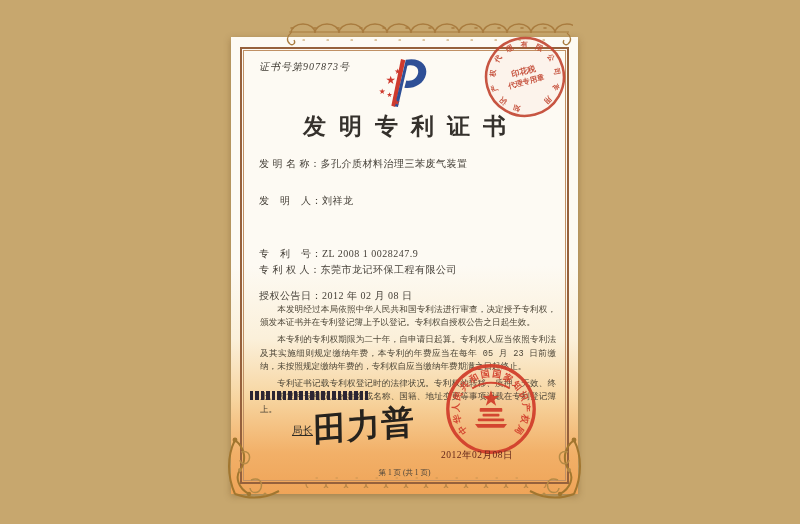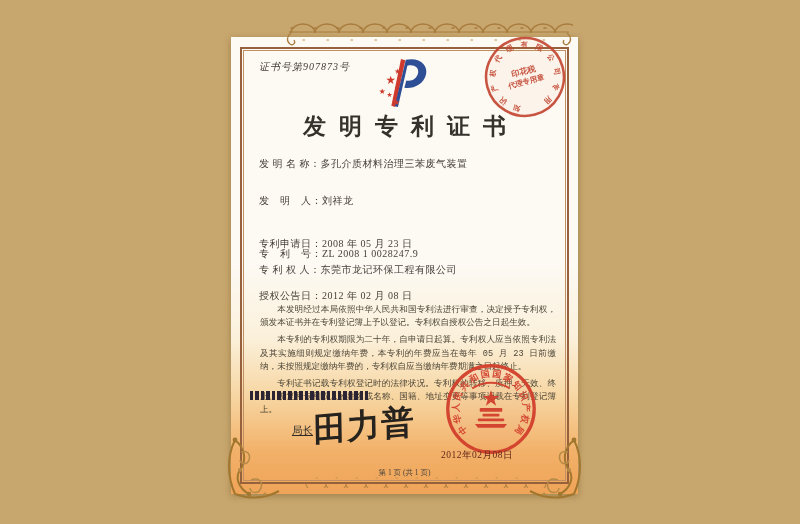--- a/index.html
+++ b/index.html
@@ -108,21 +108,20 @@
       <text x="5" y="38" font-size="8" fill="#ce3a2e">★</text>
       <text x="13" y="42" font-size="7" fill="#ce3a2e">★</text>
       <text x="20" y="50" font-size="8" fill="#ce3a2e">★</text>
     </svg>
 
     <div class="title">发明专利证书</div>
 
     <div class="field-row fr0"><span>发 明 名 称：</span><span>多孔介质材料治理三苯废气装置</span></div>
     <div class="field-row fr1"><span>发　明　人：</span><span>刘祥龙</span></div>
     <div class="field-row fr2"><span>专　利　号：</span><span>ZL 2008 1 0028247.9</span></div>
-    <div class="field-row fr3"><span>专利申请日：</span><span>2008 年 05 月 23 日</span></div>
     <div class="field-row fr4"><span>专 利 权 人：</span><span>东莞市龙记环保工程有限公司</span></div>
     <div class="field-row fr5"><span>授权公告日：</span><span>2012 年 02 月 08 日</span></div>
 
     <div class="body-text">
       <p>本发明经过本局依照中华人民共和国专利法进行审查，决定授予专利权，颁发本证书并在专利登记簿上予以登记。专利权自授权公告之日起生效。</p>
       <p>本专利的专利权期限为二十年，自申请日起算。专利权人应当依照专利法及其实施细则规定缴纳年费，本专利的年费应当在每年 05 月 23 日前缴纳，未按照规定缴纳年费的，专利权自应当缴纳年费期满之日起终止。</p>
       <p>专利证书记载专利权登记时的法律状况。专利权的转移、质押、无效、终止、恢复和专利权人的姓名或名称、国籍、地址变更等事项记载在专利登记簿上。</p>
     </div>
 
     <div class="barcode"></div>

